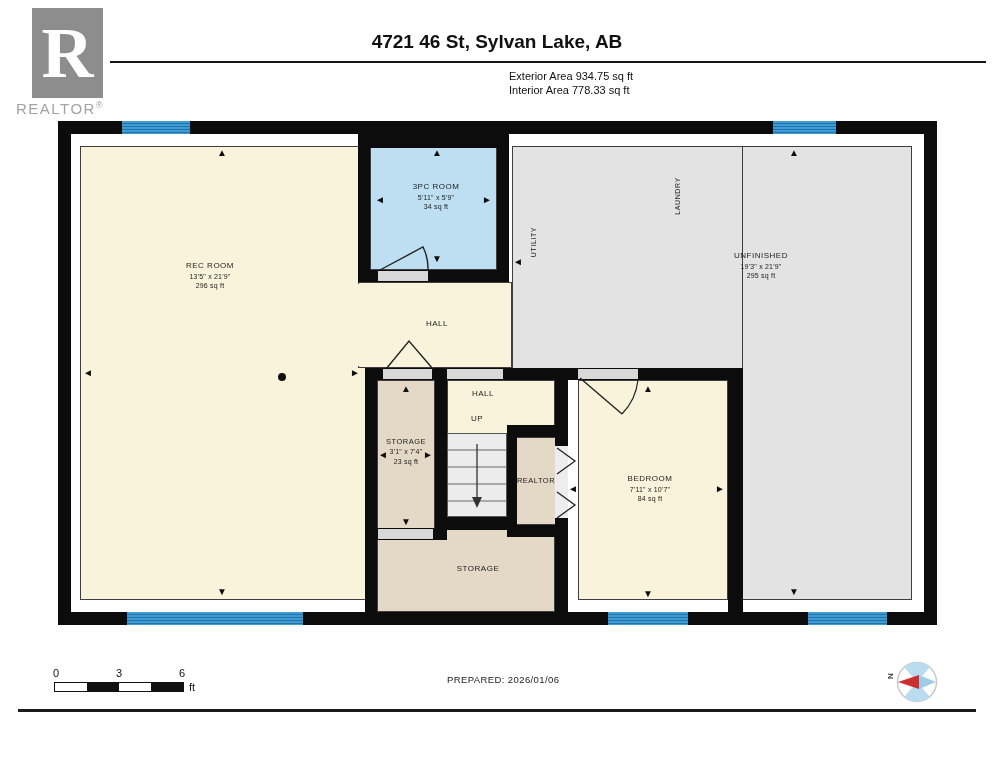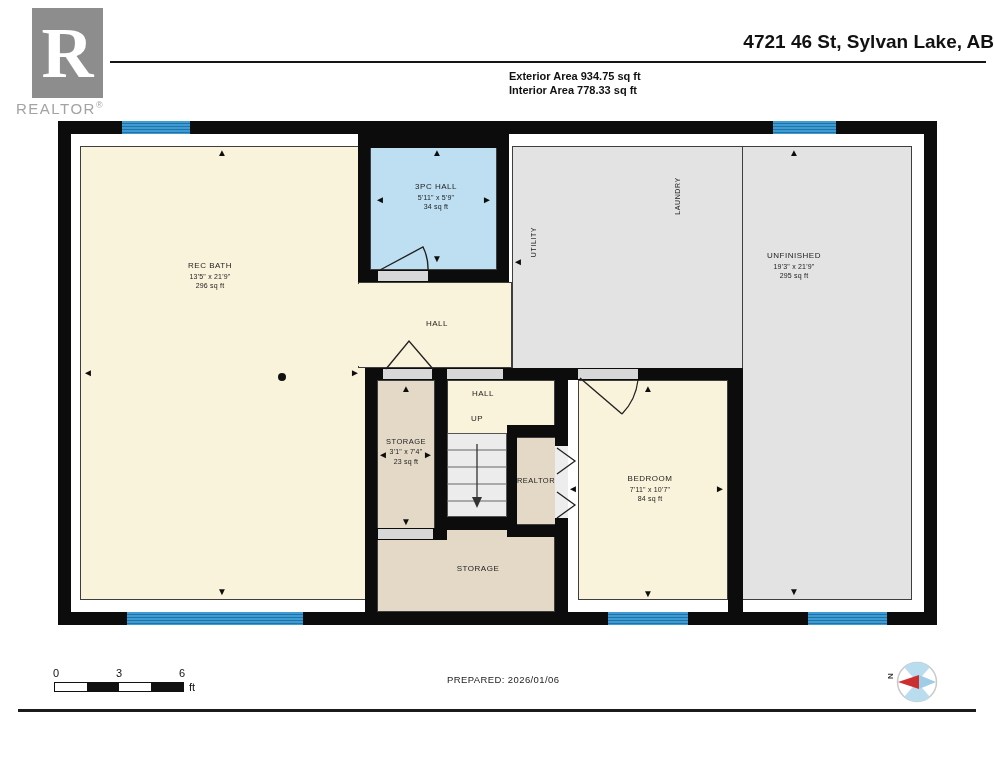--- a/index.html
+++ b/index.html
@@ -19,24 +19,24 @@
   .rname{font-size:8px;letter-spacing:.5px;}
   .rsub{font-size:7px;letter-spacing:.2px;}
   .arr{position:absolute;transform:translate(-50%,-50%);font-size:10px;color:#0d0d0d;z-index:6;line-height:1;}
   .svgov{position:absolute;left:0;top:0;z-index:5;pointer-events:none;}
   
   .logo-box{position:absolute;left:32px;top:8px;width:71px;height:90px;background:#8d8d8d;
             display:flex;align-items:center;justify-content:center;}
   .logo-r{font-family:"Liberation Serif",serif;font-weight:bold;font-size:72px;color:#fff;line-height:1;}
   .logo-word{position:absolute;left:2px;top:100px;width:116px;text-align:center;color:#a3a3a3;
              font-size:15px;letter-spacing:1.5px;}
-  .title{position:absolute;left:0;right:0;top:31px;text-align:right;font-size:19px;font-weight:bold;color:#111;}
+  .title{position:absolute;left:0;right:0;top:31px;text-align:center;font-size:19px;font-weight:bold;color:#111;}
   .hline{position:absolute;left:110px;top:61px;width:876px;height:2px;background:#151515;}
   .floor-label{position:absolute;left:0;top:69px;width:497px;text-align:right;font-size:11px;font-weight:bold;color:#111;}
-  .areas{position:absolute;left:509px;top:69px;font-size:11px;color:#111;line-height:14px;font-weight:bold;}
+  .areas{position:absolute;left:509px;top:69px;font-size:11px;color:#111;line-height:14px;}
   
   .scale-num{position:absolute;transform:translateX(-50%);font-size:11px;color:#111;top:667px;z-index:6;}
   .scalebar{position:absolute;left:54px;top:682px;width:130px;height:10px;border:1px solid #111;
             box-sizing:border-box;display:flex;}
   .scalebar span{height:100%;}
   .ft{position:absolute;left:189px;top:681px;font-size:11px;color:#111;}
   .prepared{position:absolute;left:447px;top:674px;font-size:9.5px;letter-spacing:.4px;color:#222;}
   .thickline{position:absolute;left:18px;top:709px;width:958px;height:3px;background:#1b1b1b;}
   .disclaimer{position:absolute;left:40px;top:716px;width:900px;font-size:8.8px;color:#222;}
   .compass-n{position:absolute;left:890px;top:676px;transform:translate(-50%,-50%) rotate(-90deg);
@@ -113,36 +113,36 @@
     <path d="M580,378 L622,414" fill="none" stroke="#222" stroke-width="1.4"></path>
     <path d="M638,380 A58,58 0 0 1 622,414" fill="none" stroke="#222" stroke-width="1.2"></path>
     <path d="M557,448 L575,461 L557,474 M557,492 L575,505 L557,518" fill="none" stroke="#222" stroke-width="1.3"></path>
     <path d="M447,450 H507 M447,467 H507 M447,484 H507 M447,501 H507" stroke="#666" stroke-width="1"></path>
     <path d="M477,444 V499" stroke="#333" stroke-width="1.3"></path>
     <polygon points="472,497 482,497 477,508" fill="#333"></polygon>
     <circle cx="282" cy="377" r="4" fill="#111"></circle>
   </svg>
 
   <div class="rlabel" style="left:210px;top:276px">
-    <div class="rname">REC BATH</div>
+    <div class="rname">REC ROOM</div>
     <div class="rsub">13'5" x 21'9"</div>
     <div class="rsub">296 sq ft</div>
   </div>
   <div class="rlabel" style="left:436px;top:197px">
-    <div class="rname">3PC HALL</div>
+    <div class="rname">3PC ROOM</div>
     <div class="rsub">5'11" x 5'9"</div>
     <div class="rsub">34 sq ft</div>
   </div>
   <div class="rlabel vert" style="left:534px;top:242px">
     <div class="rsub" style="letter-spacing:.6px">UTILITY</div>
   </div>
   <div class="rlabel vert" style="left:678px;top:196px">
     <div class="rsub" style="letter-spacing:.6px">LAUNDRY</div>
   </div>
-  <div class="rlabel" style="left:794px;top:266px">
+  <div class="rlabel" style="left:761px;top:266px">
     <div class="rname">UNFINISHED</div>
     <div class="rsub">19'3" x 21'9"</div>
     <div class="rsub">295 sq ft</div>
   </div>
   <div class="rlabel" style="left:437px;top:324px">
     <div class="rname">HALL</div>
   </div>
   <div class="rlabel" style="left:483px;top:394px">
     <div class="rname">HALL</div>
   </div>

